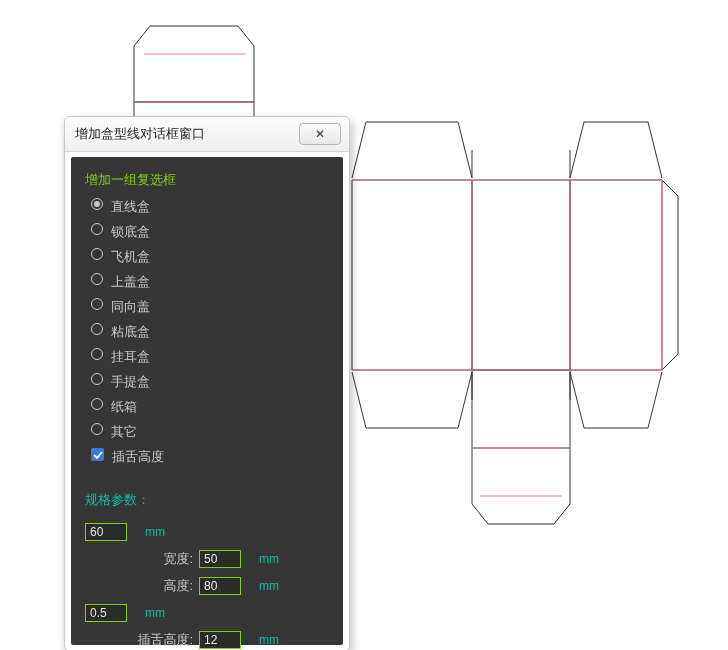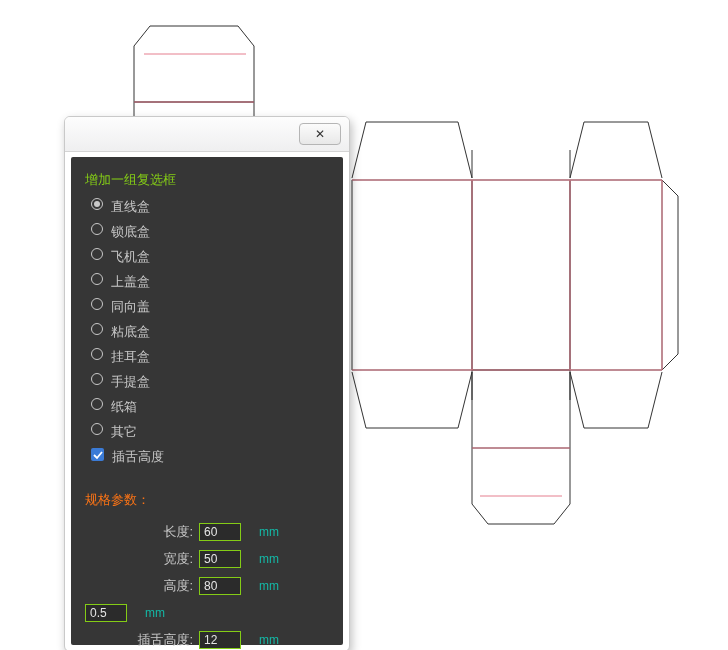--- a/index.html
+++ b/index.html
@@ -100,21 +100,21 @@
     background: #3b7bd6;
     border-radius: 2px;
     display: flex;
     align-items: center;
     justify-content: center;
     margin-right: 8px;
   }
   .check-box svg { width: 10px; height: 10px; }
   .section2-title {
     margin-top: 18px;
-    color: #f97316;
+    color: #14b8a6;
   }
   .param-row {
     display: flex;
     align-items: center;
     height: 27px;
     justify-content: flex-start;
   }
   .param-label {
     width: 108px;
     text-align: right;
@@ -181,20 +181,21 @@
       <line x1="472" y1="180" x2="472" y2="370"></line>
       <line x1="570" y1="180" x2="570" y2="370"></line>
       <line x1="662" y1="180" x2="662" y2="370"></line>
       <line x1="472" y1="448" x2="570" y2="448"></line>
       <line x1="480" y1="496" x2="562" y2="496"></line>
     </g>
   </svg>
 
   <div class="dialog">
     <div class="titlebar">
+      <span class="title-text">增加盒型线对话框窗口</span>
       <div class="close-btn">
         <span>✕</span>
       </div>
     </div>
     <div class="panel">
       <div class="group-title">增加一组复选框</div>
       <div id="radio-group">
           <div class="radio-row">
             <span class="radio-circle selected"></span>
             <span>直线盒</span>
@@ -242,21 +243,20 @@
           <svg viewBox="0 0 10 10">
               <path d="M1 5 L4 8 L9 2" stroke="#fff" stroke-width="1.8" fill="none"></path>
             </svg>
         </span>
         <span>插舌高度</span>
       </div>
 
       <div class="group-title section2-title">规格参数：</div>
       <div id="params-list">
           <div class="param-row">
-            <span class="param-label">长度:</span>
             <input class="param-input" value="60" style="">
             <span class="param-unit">mm</span>
           </div>
           <div class="param-row">
             <span class="param-label">宽度:</span>
             <input class="param-input" value="50" style="">
             <span class="param-unit">mm</span>
           </div>
           <div class="param-row">
             <span class="param-label">高度:</span>

